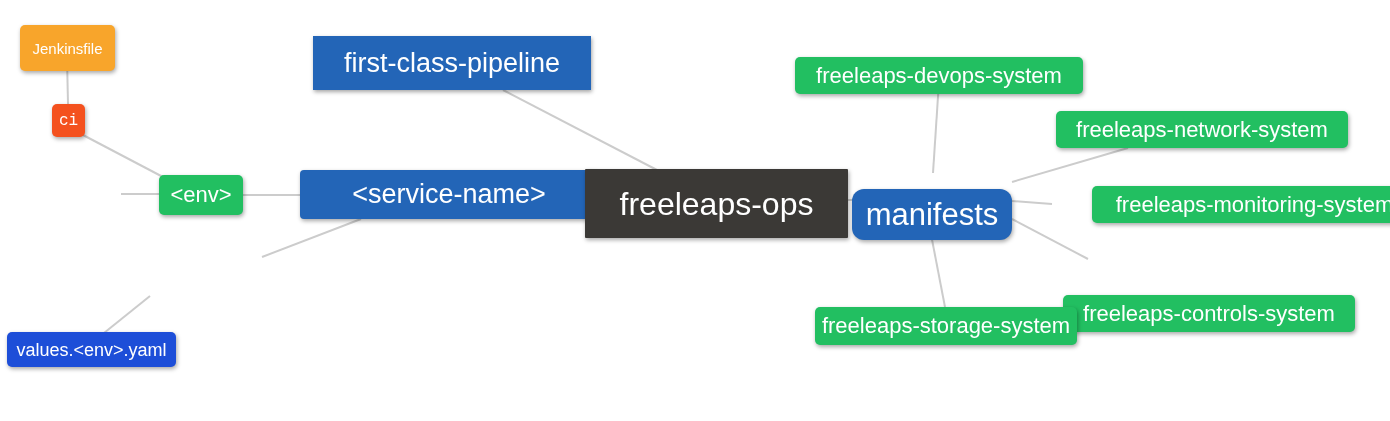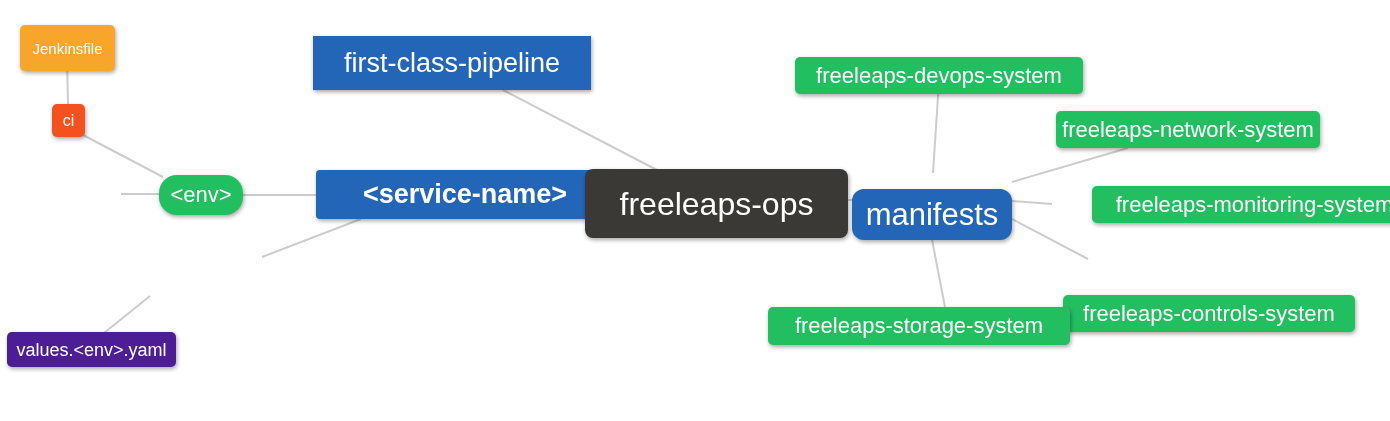--- a/index.html
+++ b/index.html
@@ -52,39 +52,39 @@
     <line stroke-width="2" x1="845" y1="200" x2="855" y2="200" stroke="#cccccc"></line>
     <line stroke-width="2" x1="933" y1="173" x2="940" y2="66" stroke="#cccccc"></line>
     <line stroke-width="2" x1="1012" y1="182" x2="1128" y2="148" stroke="#cccccc"></line>
     <line stroke-width="2" x1="1012" y1="201" x2="1052" y2="204" stroke="#cccccc"></line>
     <line stroke-width="2" x1="1012" y1="219" x2="1088" y2="259" stroke="#cccccc"></line>
     <line stroke-width="2" x1="929" y1="224" x2="945" y2="307" stroke="#cccccc"></line>
   </svg>
 
   <div class="node" style="left: 20px; top: 25px; width: 95px; height: 46px; font-size: 15px; background-color: rgb(248, 165, 43);">Jenkinsfile</div>
 
-  <div class="node" style="left: 52px; top: 104px; width: 33px; height: 33px; font-size: 16px; background-color: rgb(244, 81, 30);">ci</div>
+  <div class="node" style="left: 52px; top: 104px; width: 33px; height: 33px; font-size: 16px; background-color: rgb(244, 81, 30); font-family: Liberation Mono, monospace;">ci</div>
 
 
-  <div class="node" style="left: 159px; top: 175px; width: 84px; height: 40px; font-size: 22px; background-color: rgb(34, 191, 97); border-radius: 18px;">&lt;env&gt;</div>
+  <div class="node" style="left: 159px; top: 175px; width: 84px; height: 40px; font-size: 22px; background-color: rgb(34, 191, 97);">&lt;env&gt;</div>
 
 
-  <div class="node" style="left: 7px; top: 332px; width: 169px; height: 35px; font-size: 18px; background-color: #4c1d95;">values.&lt;env&gt;.yaml</div>
+  <div class="node" style="left: 7px; top: 332px; width: 169px; height: 35px; font-size: 18px; background-color: #1d4ed8;">values.&lt;env&gt;.yaml</div>
 
   <div class="node" style="left: 313px; top: 36px; width: 278px; height: 54px; font-size: 27px; border-radius: 0; background-color: rgb(35, 101, 183);">first-class-pipeline</div>
 
-  <div class="node" style="left: 316px; top: 170px; width: 298px; height: 49px; font-size: 27px; border-radius: 4px; background-color: rgb(35, 101, 183); font-weight: bold;">&lt;service-name&gt;</div>
+  <div class="node" style="left: 300px; top: 170px; width: 298px; height: 49px; font-size: 27px; border-radius: 4px; background-color: rgb(35, 101, 183);">&lt;service-name&gt;</div>
 
-  <div class="node" style="left: 585px; top: 169px; width: 263px; height: 69px; font-size: 32px; border-radius: 8px; background-color: rgb(59, 57, 54);">freeleaps-ops</div>
+  <div class="node" style="left: 585px; top: 169px; width: 263px; height: 69px; font-size: 32px; border-radius: 1px; background-color: rgb(59, 57, 54);">freeleaps-ops</div>
 
   <div class="node" style="left: 852px; top: 173px; width: 160px; height: 51px; font-size: 31px; border-radius: 12px; background-color: rgb(35, 101, 183); margin-top: 16px;">manifests</div>
 
   <div class="node" style="left: 795px; top: 29px; width: 288px; height: 37px; font-size: 22px; background-color: rgb(34, 191, 97); margin-top: 28px;">freeleaps-devops-system</div>
 
-  <div class="node" style="left: 1056px; top: 111px; width: 264px; height: 37px; font-size: 22px; background-color: rgb(34, 191, 97);">freeleaps-network-system</div>
+  <div class="node" style="left: 1056px; top: 111px; width: 292px; height: 37px; font-size: 22px; background-color: rgb(34, 191, 97);">freeleaps-network-system</div>
 
   <div class="node" style="left: 1052px; top: 186px; width: 325px; height: 37px; font-size: 22px; background-color: rgb(34, 191, 97); margin-left: 40px;">freeleaps-monitoring-system</div>
 
   <div class="node" style="left: 1063px; top: 258px; width: 292px; height: 37px; font-size: 22px; background-color: rgb(34, 191, 97); margin-top: 37px;">freeleaps-controls-system</div>
 
-  <div class="node" style="left: 768px; top: 307px; width: 302px; height: 38px; font-size: 22px; background-color: rgb(34, 191, 97);">freeleaps-storage-system</div>
+  <div class="node" style="left: 815px; top: 307px; width: 262px; height: 38px; font-size: 22px; background-color: rgb(34, 191, 97);">freeleaps-storage-system</div>
 
 </div>
 
 </body></html>

